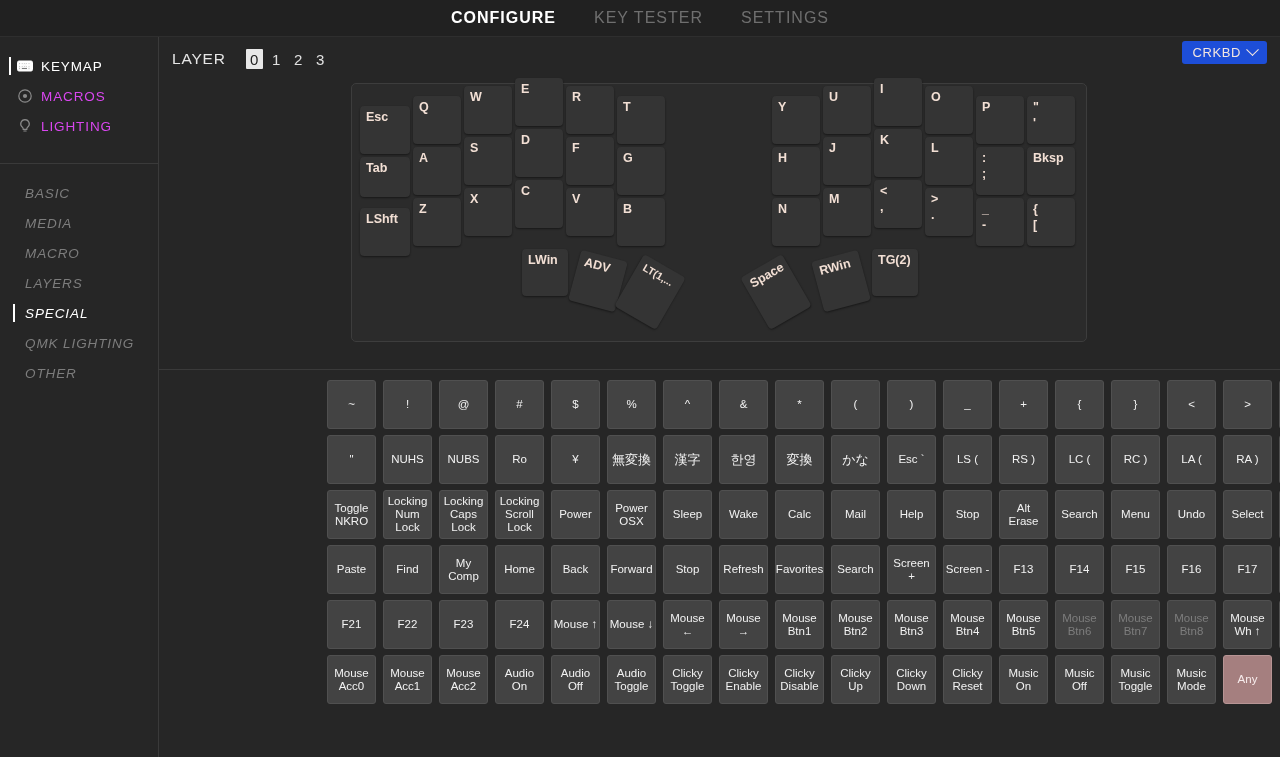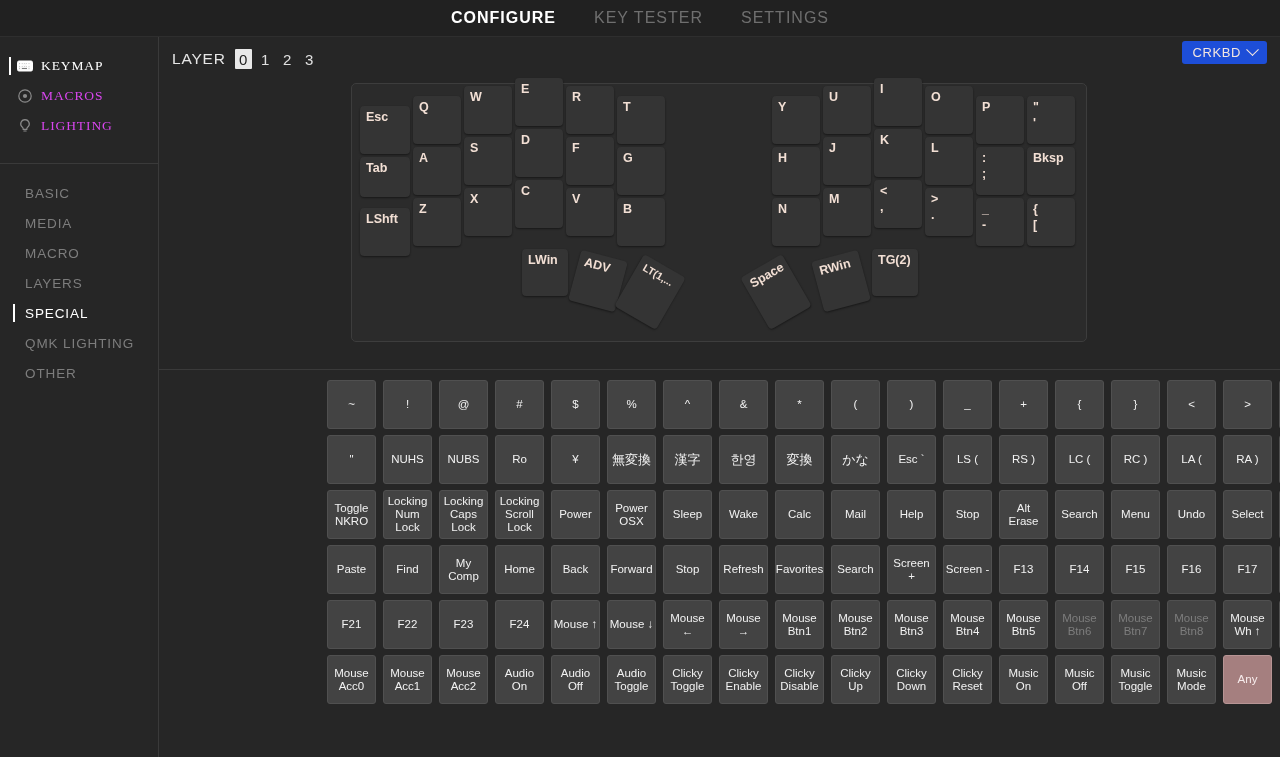--- a/index.html
+++ b/index.html
@@ -28,21 +28,21 @@
   
   .body-row { flex: 1 1 auto; display: flex; min-height: 0; }
 
   
   .sidebar {
     width: 159px; flex: 0 0 159px;
     background: #262626;
     border-right: 1px solid #3a3a3a;
     display: flex; flex-direction: column;
   }
-  .side-top { padding-top: 14px; font-family: Liberation Serif, serif; }
+  .side-top { padding-top: 14px; }
   .side-item {
     display: flex; align-items: center;
     height: 30px; padding-left: 10px; gap: 8px;
     cursor: pointer; position: relative;
   }
   .side-item .bar {
     position: absolute; left: 9px; top: 6px; bottom: 6px;
     width: 2px; background: #ffffff; display: none;
   }
   .side-item.active .bar { display: block; }
@@ -53,21 +53,21 @@
   }
   .side-item .ico svg { display: block; }
   .side-label {
     font-size: 13.5px; letter-spacing: 0.9px; color: #d946ef; white-space: nowrap;
   }
   .side-item.active .side-label { color: #ffffff; }
   .side-item.active .ico svg { fill: #ffffff; stroke: #ffffff; }
 
   .side-divider { height: 1px; background: #3a3a3a; margin: 22px 0 0 0; }
 
-  .side-cats { padding-top: 14px; }
+  .side-cats { padding-top: 14px; font-style: italic; }
   .cat-item {
     display: flex; align-items: center;
     height: 30px; padding-left: 25px; position: relative; cursor: pointer;
   }
   .cat-item .bar {
     position: absolute; left: 13px; top: 6px; bottom: 6px;
     width: 2px; background: #ffffff; display: none;
   }
   .cat-item.active .bar { display: block; }
   .cat-label { font-size: 13.5px; letter-spacing: 0.9px; color: #7d7d7d; white-space: nowrap; }
@@ -78,21 +78,21 @@
 
   .kbd-area {
     position: relative;
     height: 333px; flex: 0 0 333px;
     background: #262626;
     border-bottom: 1px solid #3a3a3a;
   }
 
   .layer-row {
     position: absolute; left: 13px; top: 12px;
-    display: flex; align-items: center; gap: 5px;
+    display: flex; align-items: center; gap: 16px;
   }
   .layer-title {
     font-size: 15.5px; letter-spacing: 0.8px; color: #e6e6e6; margin-right: 4px;
   }
   .layer-btn {
     min-width: 17px; height: 20px; padding: 0 4px;
     display: flex; align-items: center; justify-content: center;
     font-size: 15px; color: #e0e0e0; cursor: pointer; border-radius: 1px;
   }
   .layer-btn.active { background: #e8e8e8; color: #1d1d1d; }

